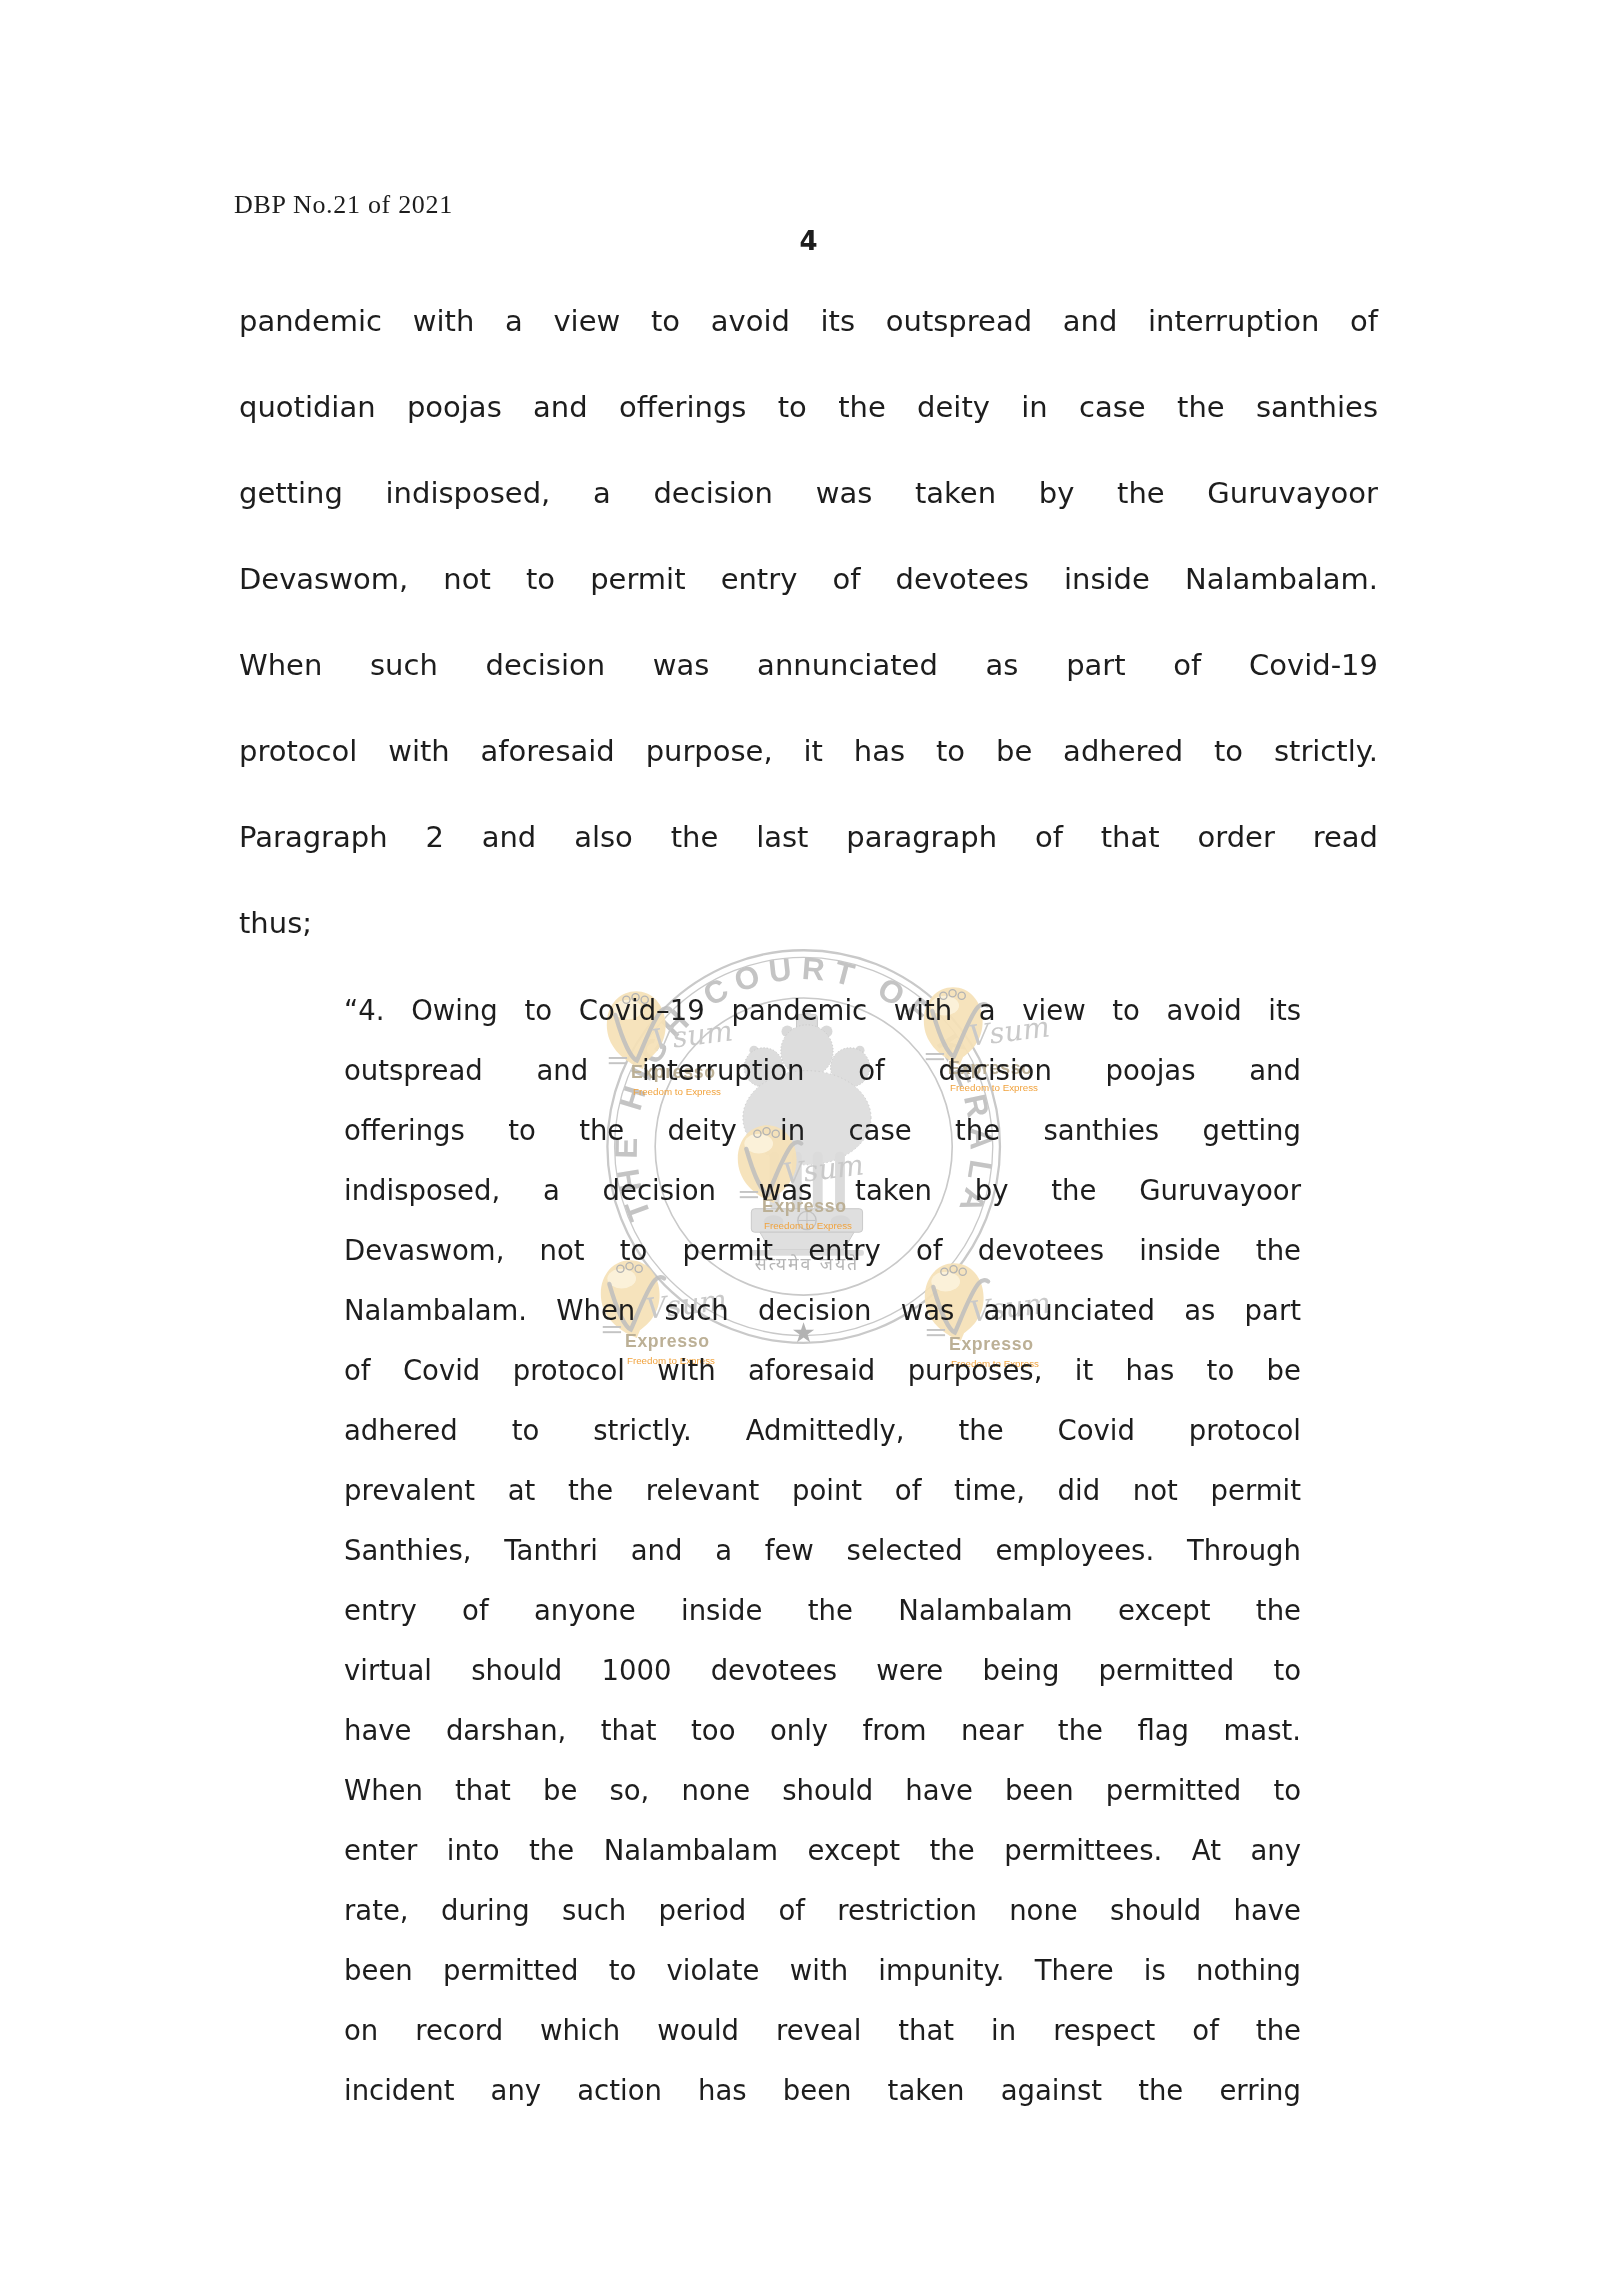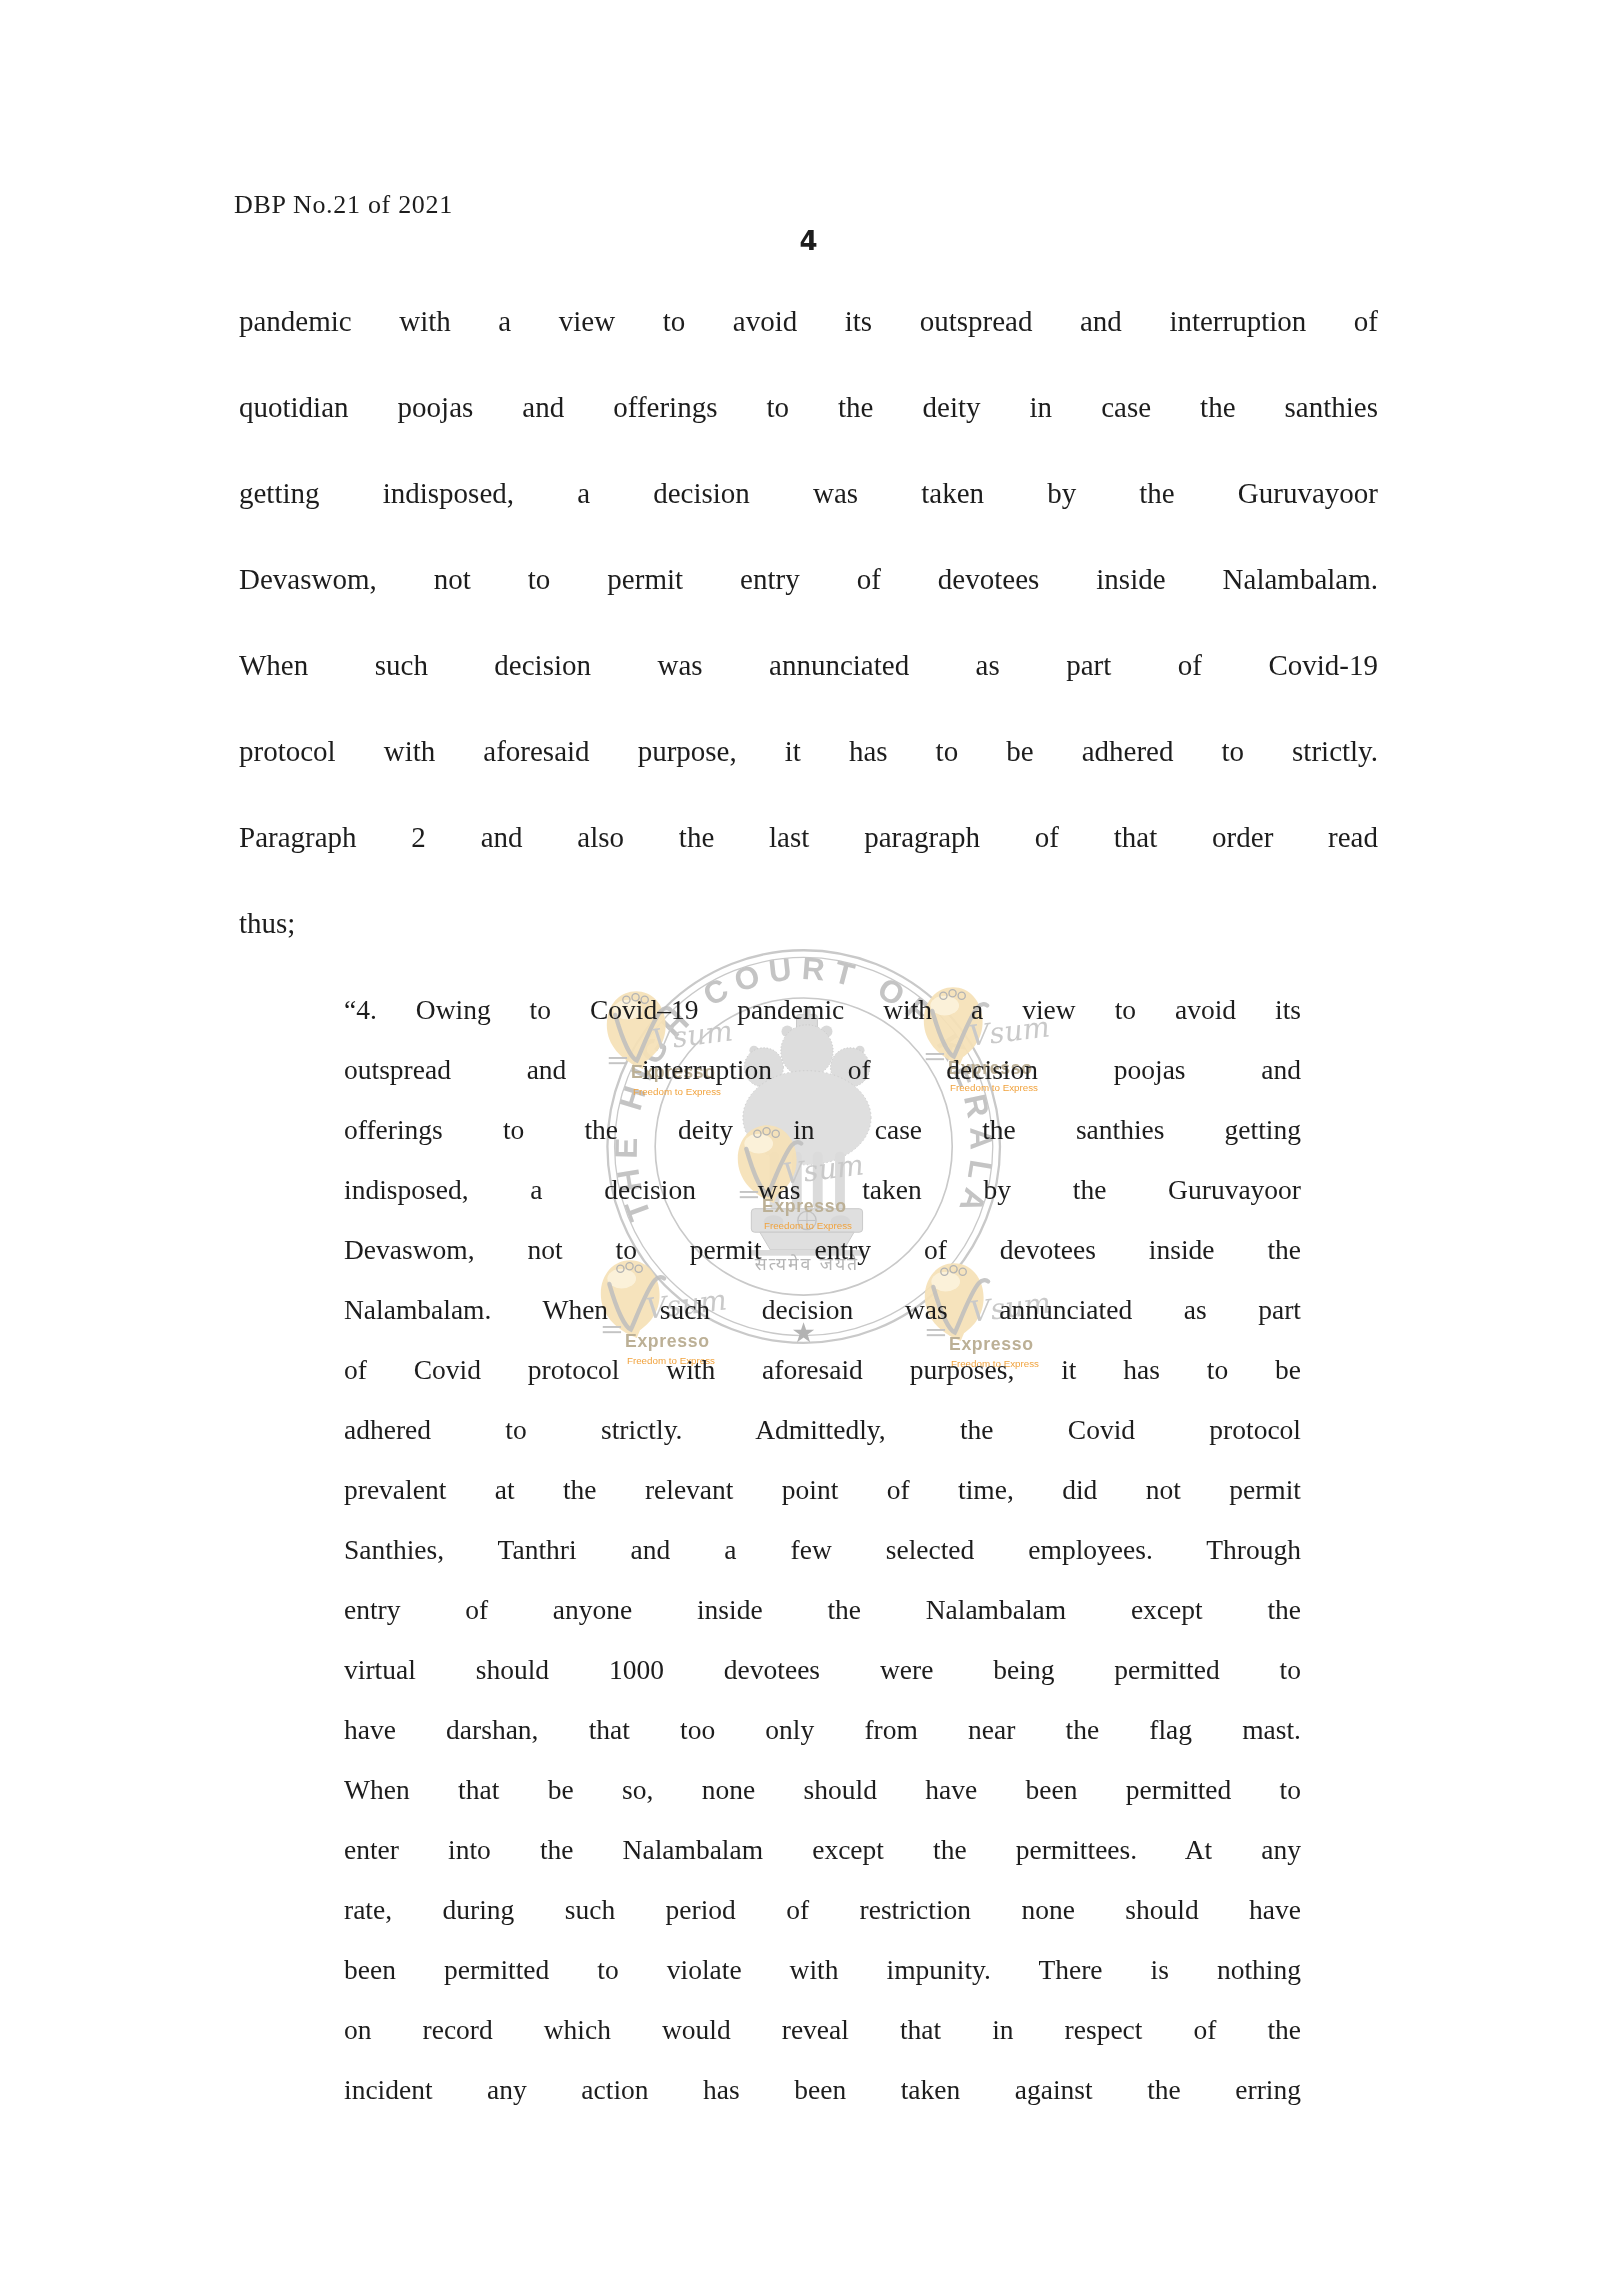--- a/index.html
+++ b/index.html
@@ -29,21 +29,20 @@
     font-weight:bold;
     z-index:5;
   }
 
   
   .para{z-index:5;}
   .para .tline{
     text-align:justify;
     text-align-last:justify;
     white-space:normal;
-    font-family:Liberation Serif, serif;
   }
   .main-para{
     left:239px; top:278px; width:1139px;
     font-size:29px;
     line-height:86px;
   }
   .main-para .tline{height:86px;}
   .main-para .tline:last-child{text-align-last:left;}
   .quote-para{
     left:332px; top:980px; width:969px;

